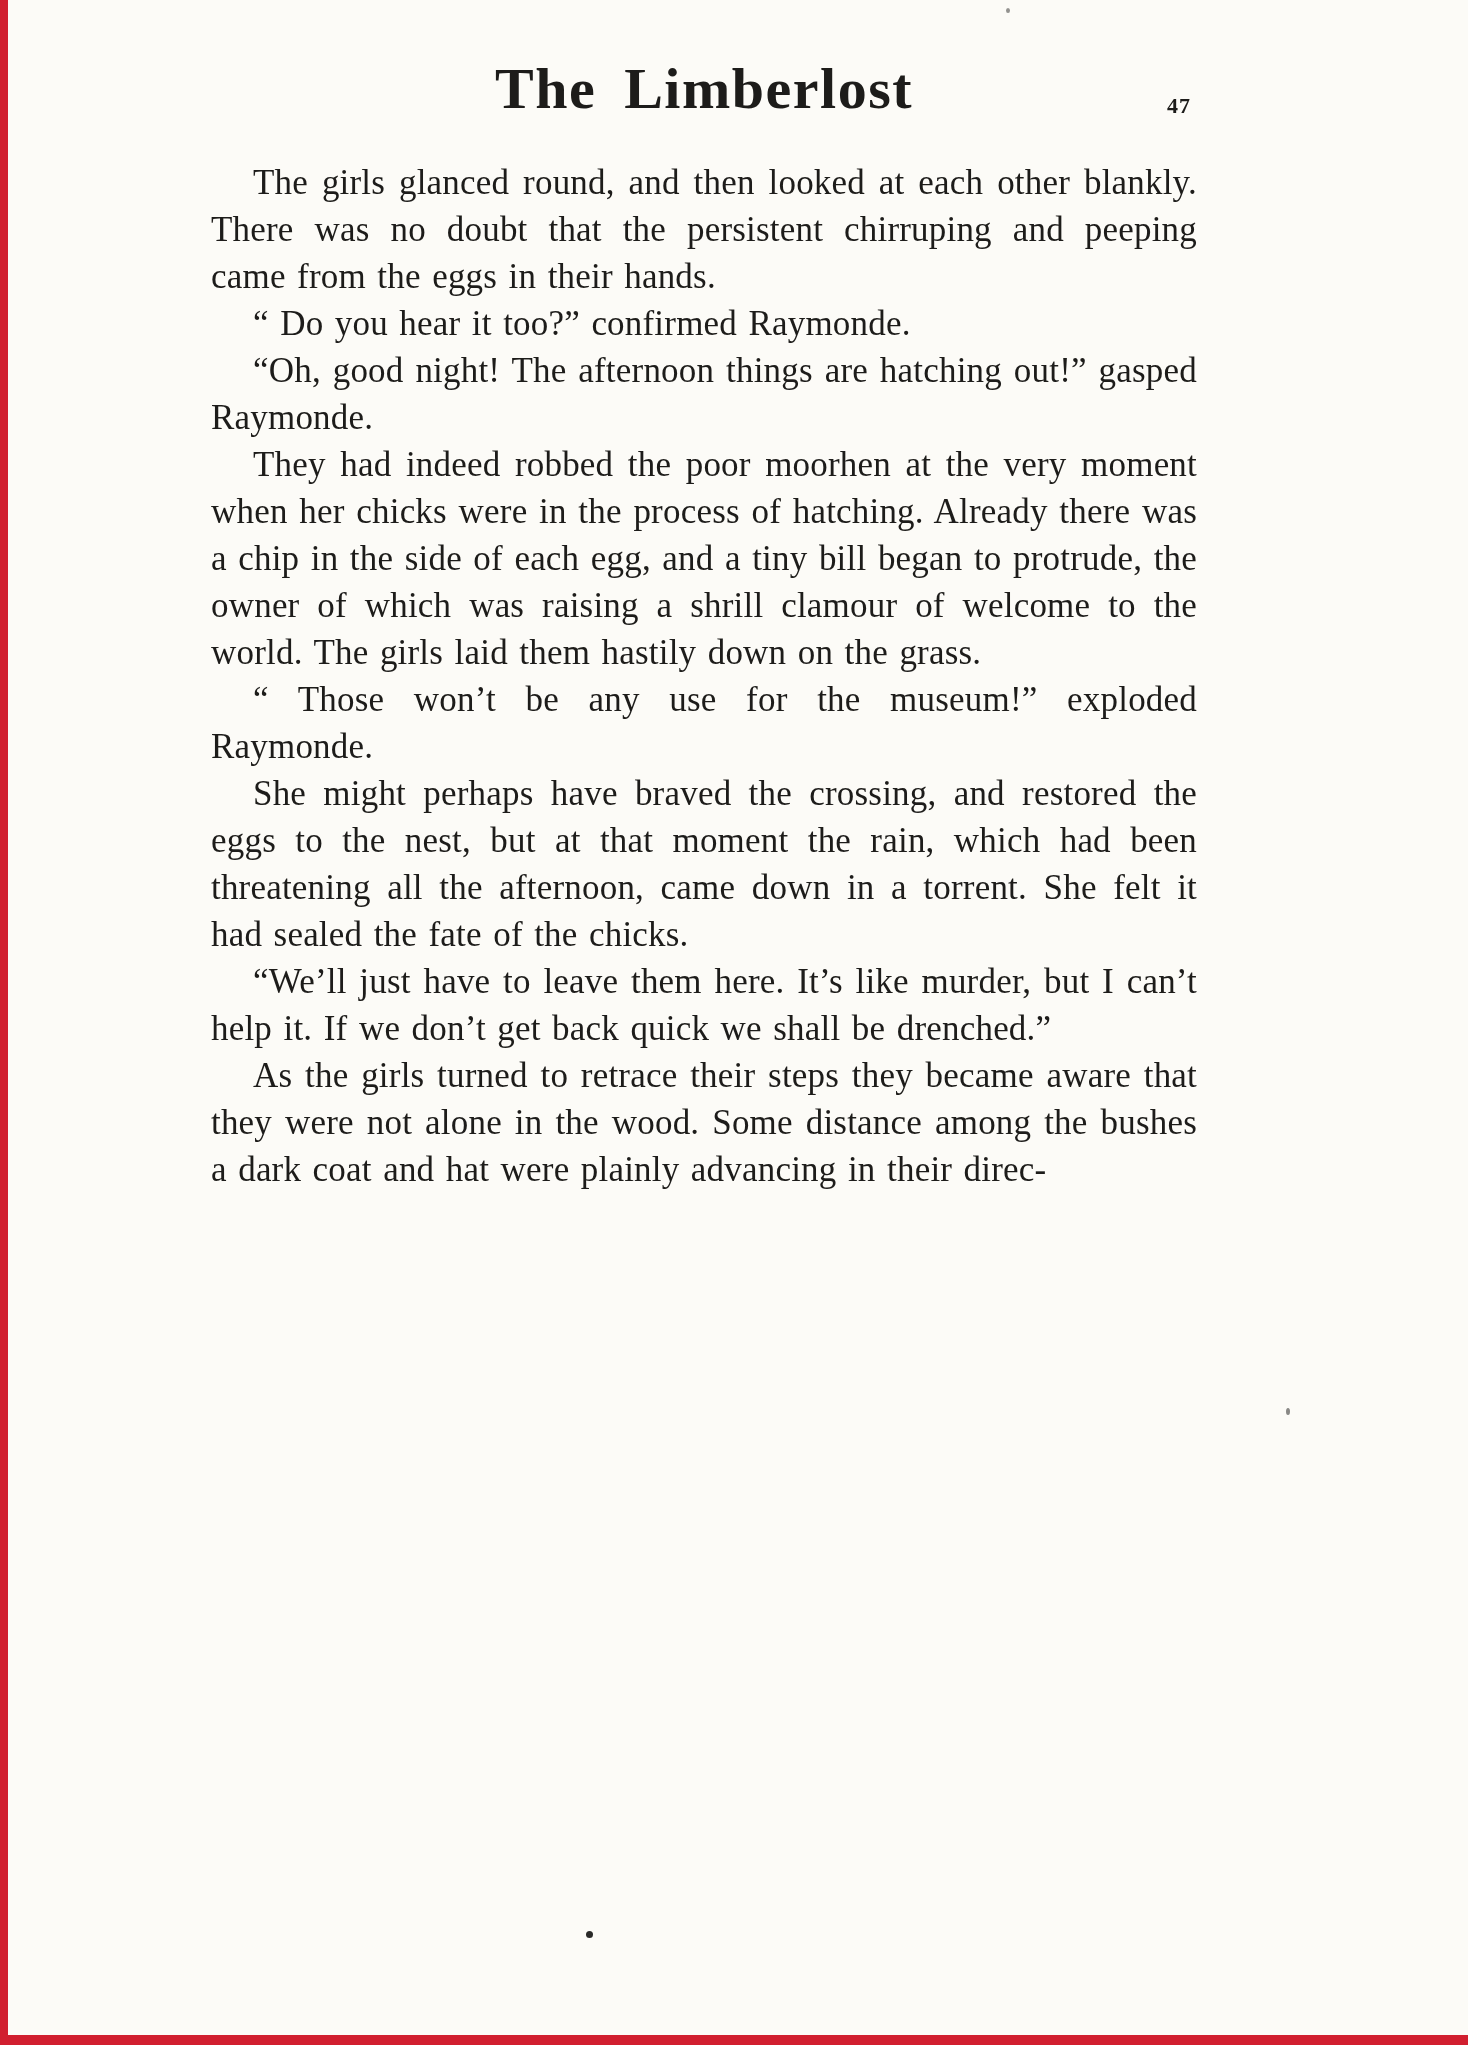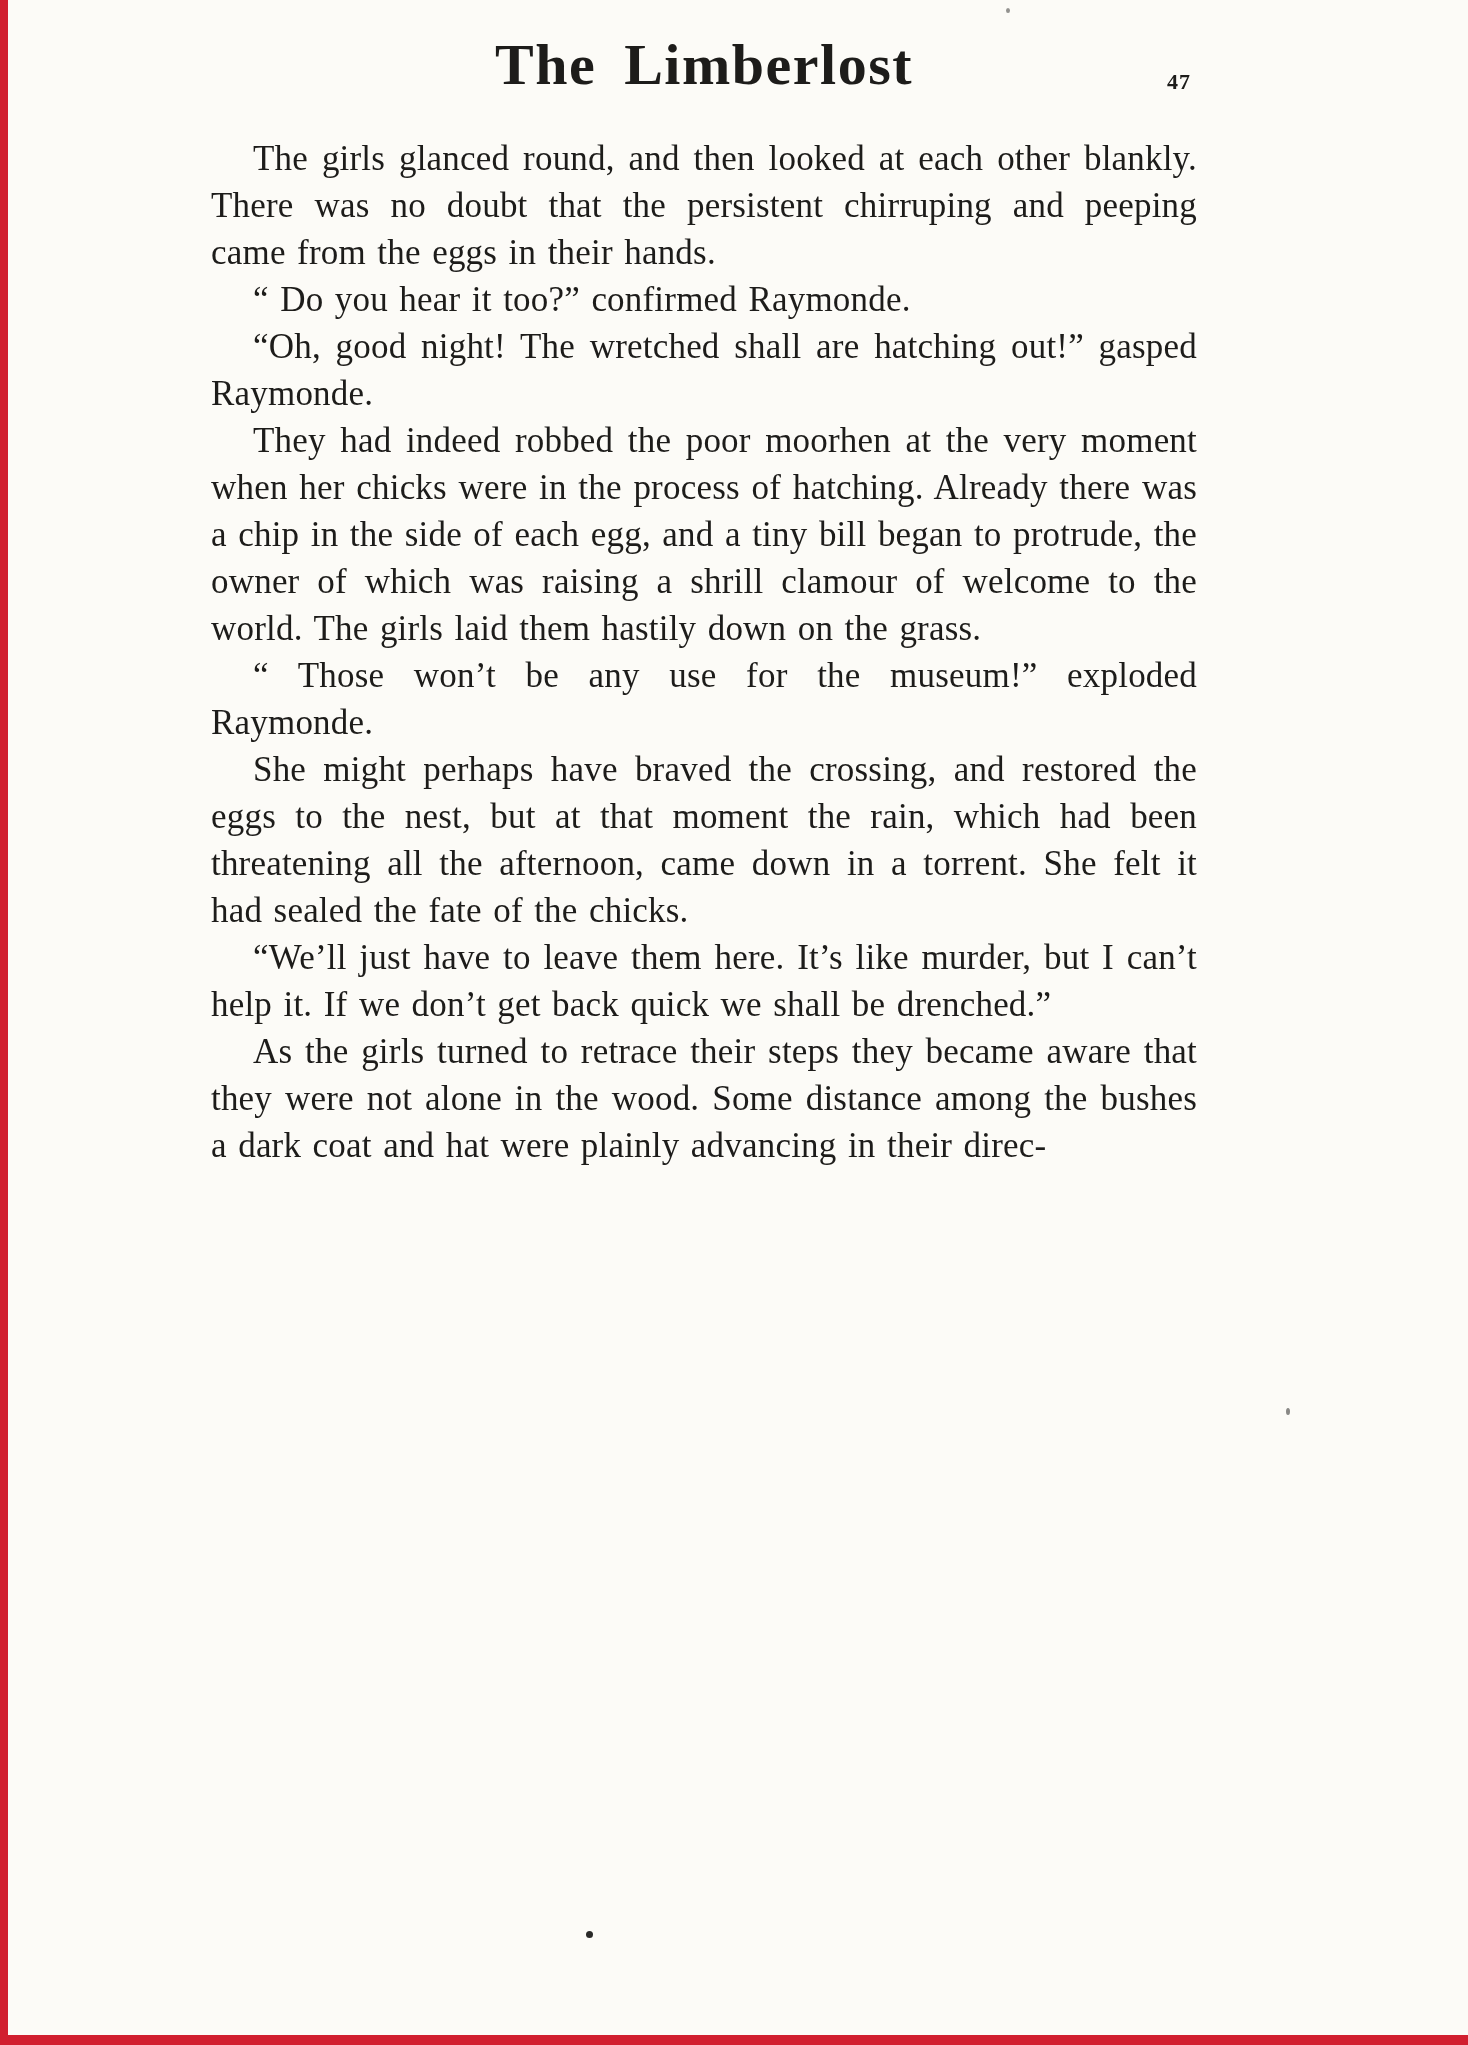--- a/index.html
+++ b/index.html
@@ -27,21 +27,21 @@
     position: absolute;
     left: 0; bottom: 0;
     width: 100%; height: 10px;
     background: #d11f2f;
   }
 
   .header {
     position: relative;
     width: 986px;
     margin: 0 0 0 211px;
-    padding-top: 32px;
+    padding-top: 56px;
   }
   .title {
     margin: 0;
     text-align: center;
     font-size: 58px;
     line-height: 1.15;
     font-weight: bold;
     letter-spacing: 1.5px;
     word-spacing: 12px;
   }
@@ -87,21 +87,21 @@
   <div class="edge-bottom"></div>
 
   <header class="header">
     <h1 class="title">The Limberlost</h1>
     <span class="pagenum">47</span>
   </header>
 
   <main class="body">
     <p>The girls glanced round, and then looked at each other blankly.  There was no doubt that the persistent chirruping and peeping came from the eggs in their hands.</p>
     <p>“ Do you hear it too?” confirmed Raymonde.</p>
-    <p>“Oh, good night!  The wretched shall are hatching out!” gasped Raymonde.</p>
+    <p>“Oh, good night!  The afternoon things are hatching out!” gasped Raymonde.</p>
     <p>They had indeed robbed the poor moorhen at the very moment when her chicks were in the process of hatching.  Already there was a chip in the side of each egg, and a tiny bill began to protrude, the owner of which was raising a shrill clamour of welcome to the world.  The girls laid them hastily down on the grass.</p>
     <p>“ Those won’t be any use for the museum!” exploded Raymonde.</p>
     <p>She might perhaps have braved the crossing, and restored the eggs to the nest, but at that moment the rain, which had been threatening all the afternoon, came down in a torrent.  She felt it had sealed the fate of the chicks.</p>
     <p>“We’ll just have to leave them here.  It’s like murder, but I can’t help it.  If we don’t get back quick we shall be drenched.”</p>
     <p>As the girls turned to retrace their steps they became aware that they were not alone in the wood.  Some distance among the bushes a dark coat and hat were plainly advancing in their direc-</p>
   </main>
 
   <span class="speck speck-1"></span>
   <span class="speck speck-2"></span>
   <span class="speck speck-3"></span>

